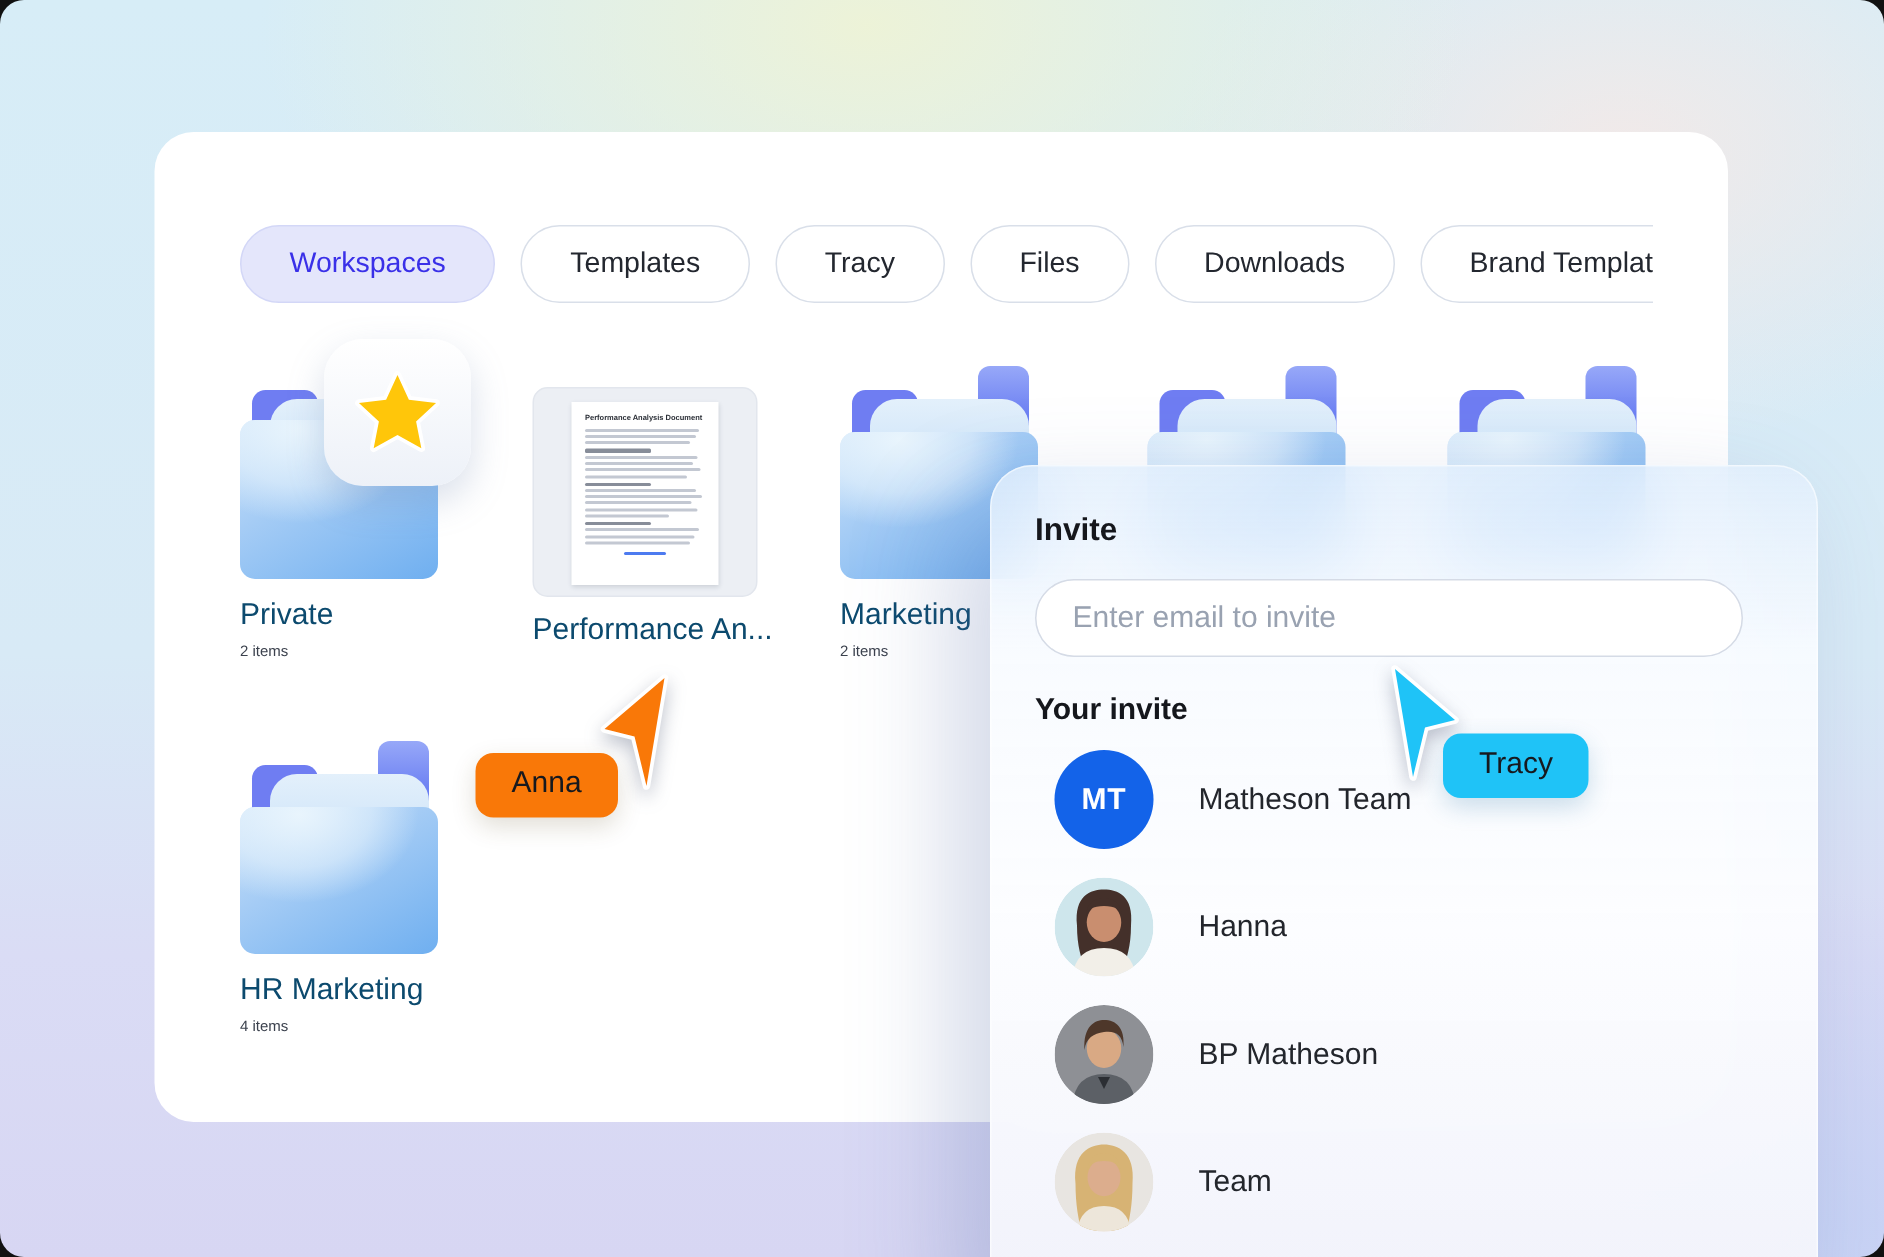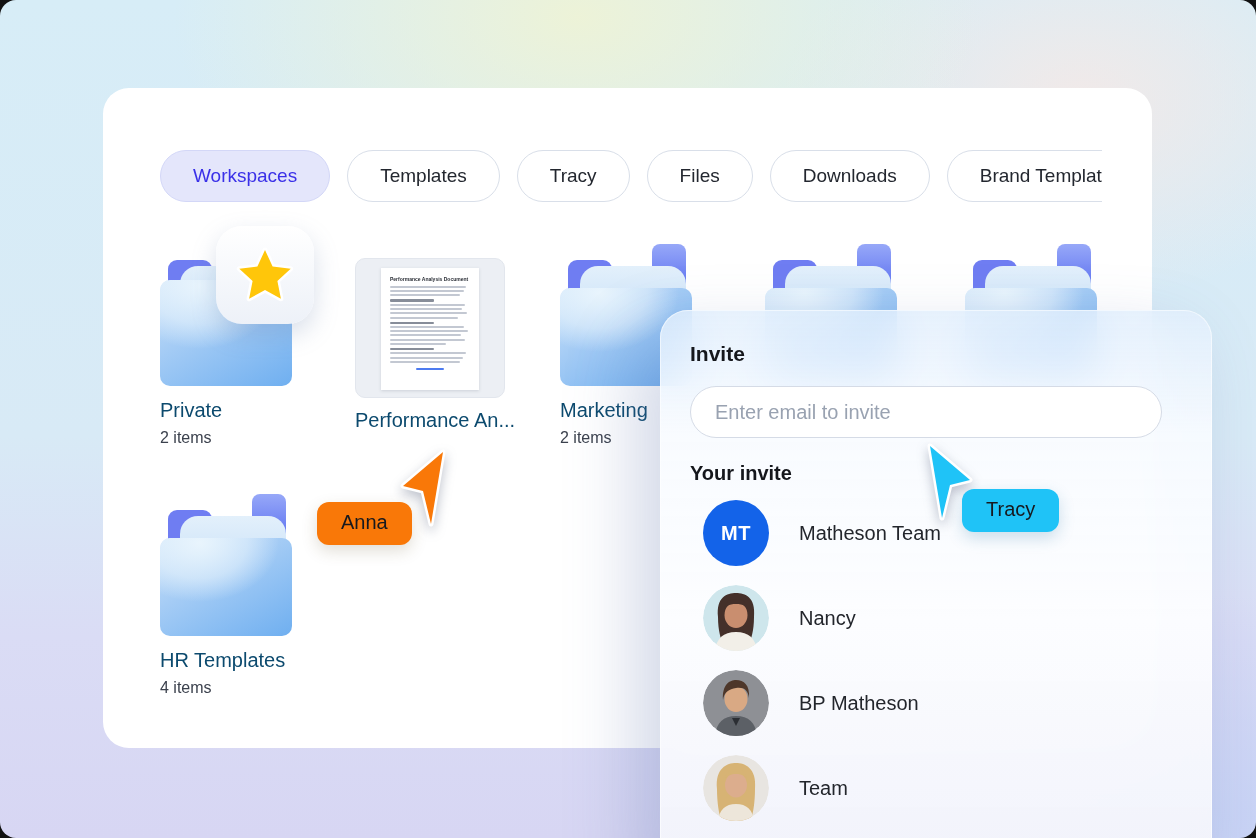--- a/index.html
+++ b/index.html
@@ -32,21 +32,21 @@
     font-size:19px; color:#23272F; white-space:nowrap; cursor:pointer;
   }
   .pill.active {
     background:#E4E6FB; border-color:#D3D7F7; color:#3A30E8;
   }
 
   
   .cell { position:absolute; width:150px; }
   .icon-box { position:relative; width:140px; height:150px; }
   .cell .name { margin-top:11px; font-size:20px; font-weight:500; color:#0c4a6e; white-space:nowrap; }
-  .cell .meta { margin-top:7px; font-size:16px; color:#3B414D; }
+  .cell .meta { margin-top:7px; font-size:10px; color:#3B414D; }
 
   
   .folder { position:absolute; inset:0; }
   .folder .bookmark {
     position:absolute; top:6px; right:14px; width:34px; height:78px; border-radius:8px;
     background:linear-gradient(180deg,#97A8F8 0%,#5F74F1 55%,#4C64EE 100%);
   }
   .folder .tab {
     position:absolute; top:22px; left:8px; width:44px; height:36px; border-radius:9px 9px 0 0;
     background:#6F7DF2;
@@ -223,21 +223,21 @@
 
     <div class="cell" style="left:57px; top:400px;">
       <div class="icon-box">
         <div class="folder">
           <div class="bookmark"></div>
             <div class="tab"></div>
             <div class="back"></div>
             <div class="front"></div>
         </div>
       </div>
-      <div class="name">HR Templates</div>
+      <div class="name">HR Marketing</div>
       <div class="meta">4 items</div>
     </div>
 
   </div>
 
   <svg class="cursor-arrow" style="left:393px; top:446px;" width="58" height="84" viewBox="0 0 58 84">
     <path d="M50 6 L10 40 L30 45 L38 78 Z" stroke="#ffffff" stroke-width="5" stroke-linejoin="round" paint-order="stroke" fill="#F97808"></path>
   </svg>
   <div class="cursor-label" style="left:317px; top:502px; background:#F97808;">Anna</div>
 
@@ -258,21 +258,21 @@
       <div class="member-row">
         <div class="avatar">
           <svg viewBox="0 0 66 66">
             <circle cx="33" cy="33" r="33" fill="#CEE6EC"></circle>
             <path d="M15 32 C13 12 24 8 33 8 C42 8 53 12 51 32 C51 46 48 54 46 60 L20 60 C18 54 15 46 15 32 Z" fill="#44302A"></path>
             <path d="M12 66 Q14 47 33 47 Q52 47 54 66 Z" fill="#F2EFE8"></path>
             <ellipse cx="33" cy="30" rx="11.5" ry="13" fill="#C98E6F"></ellipse>
             <path d="M21 28 C21 17 26 14 33 14 C40 14 45 17 45 28 C45 21 40 19 33 19 C26 19 21 21 21 28 Z" fill="#44302A"></path>
           </svg>
         </div>
-        <div class="member-name">Nancy</div>
+        <div class="member-name">Hanna</div>
       </div>
 
       <div class="member-row">
         <div class="avatar">
           <svg viewBox="0 0 66 66">
             <circle cx="33" cy="33" r="33" fill="#8E9095"></circle>
             <path d="M12 66 Q14 46 33 46 Q52 46 54 66 Z" fill="#5C6066"></path>
             <path d="M29 48 L33 56 L37 48 Z" fill="#2B2E33"></path>
             <ellipse cx="33" cy="29" rx="11.5" ry="13" fill="#D9A984"></ellipse>
             <path d="M20 30 C19 14 27 10 33 10 C41 10 47 15 46 28 C45 20 41 17 33 18 C26 19 21 22 20 30 Z" fill="#4E372A"></path>

